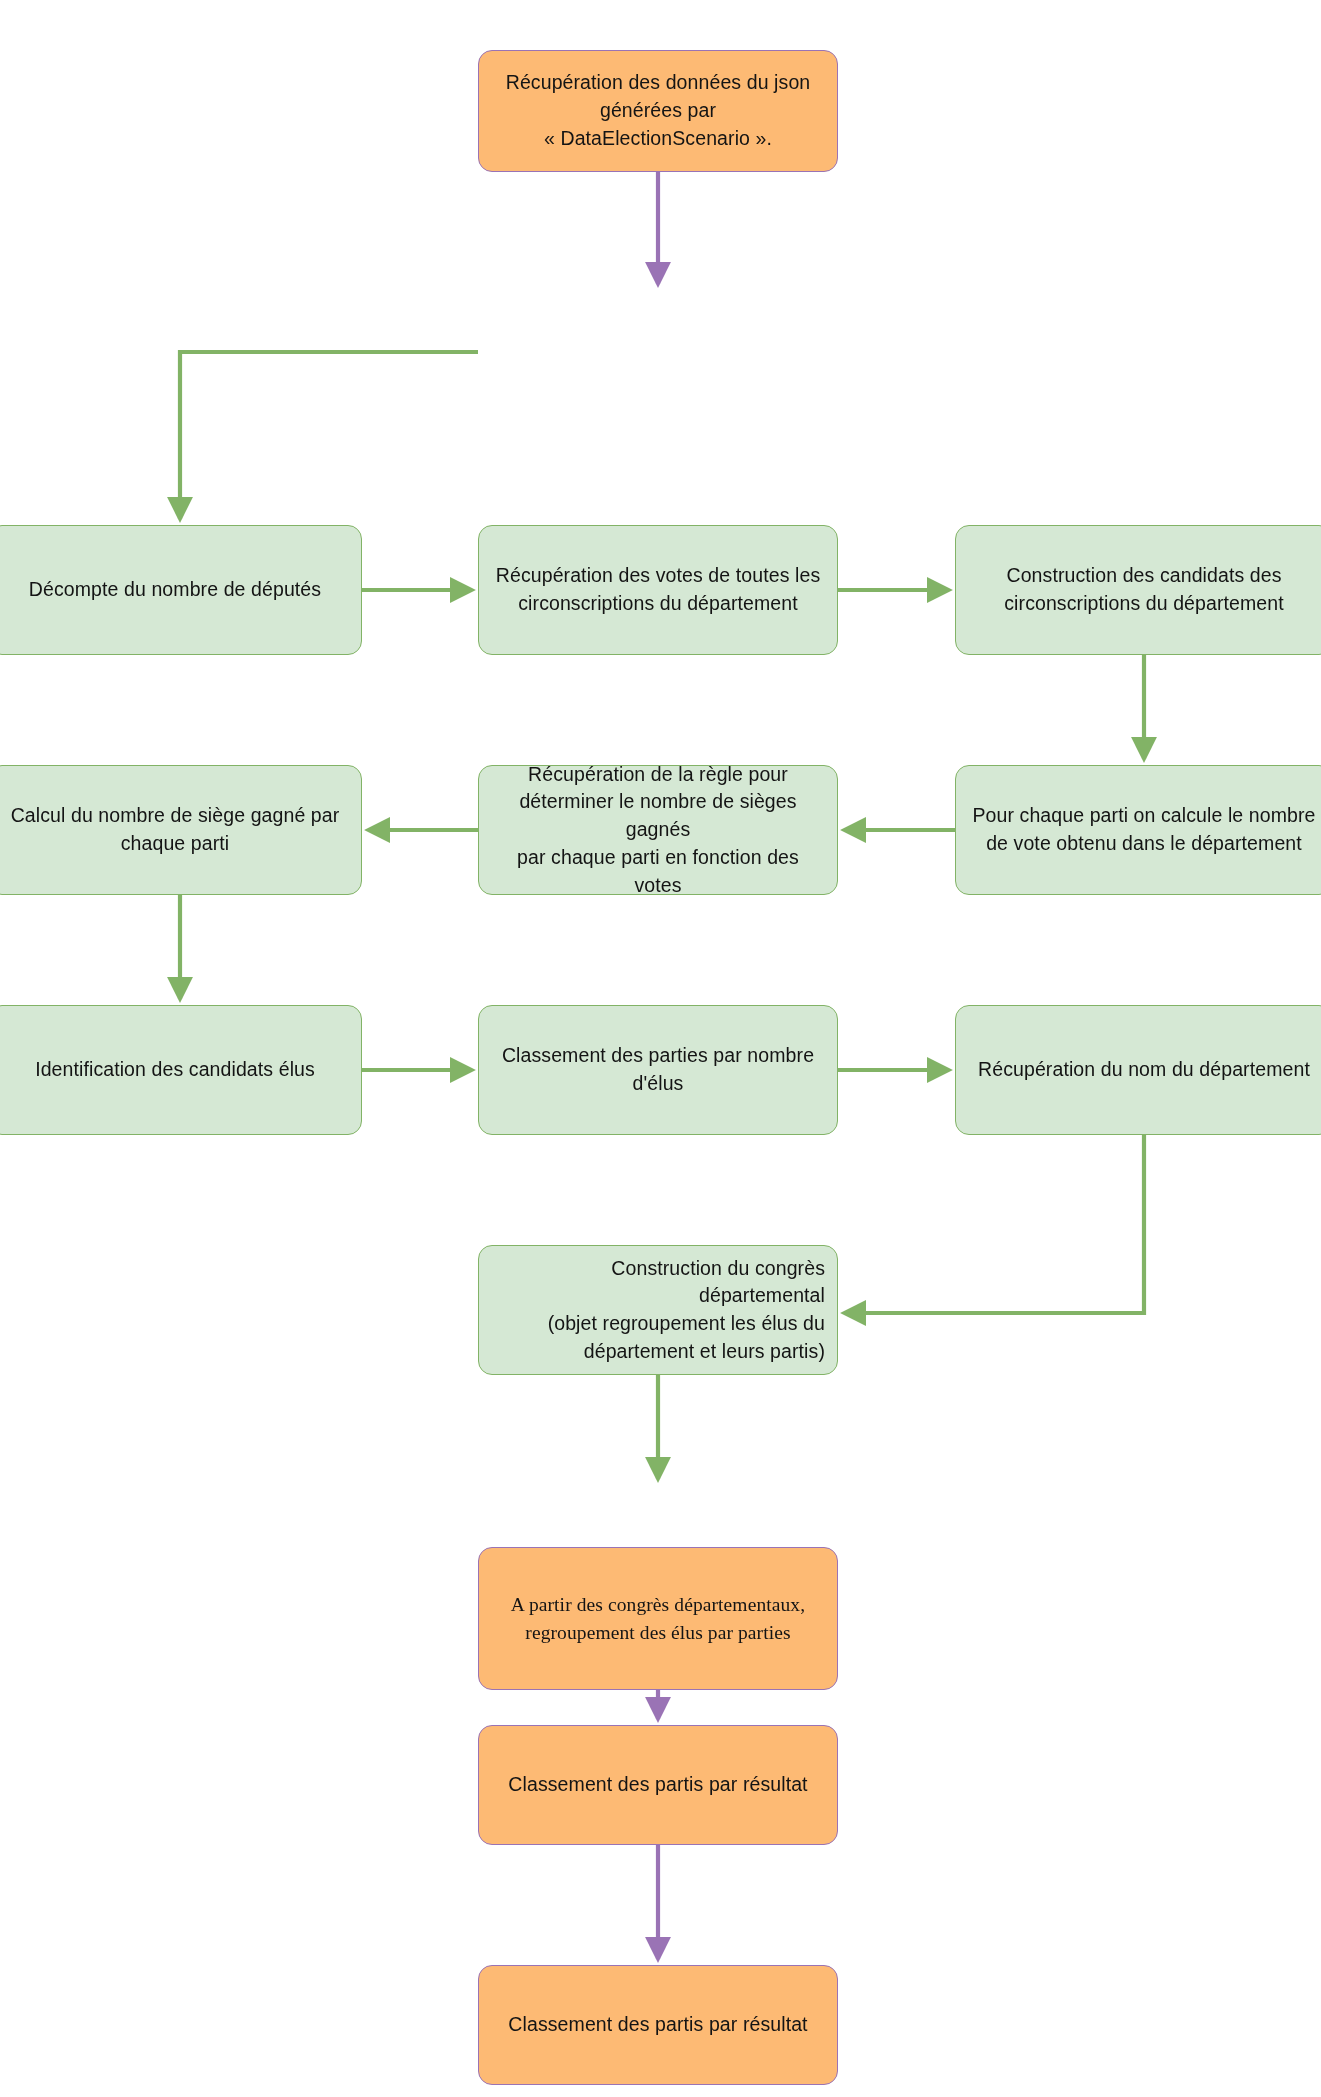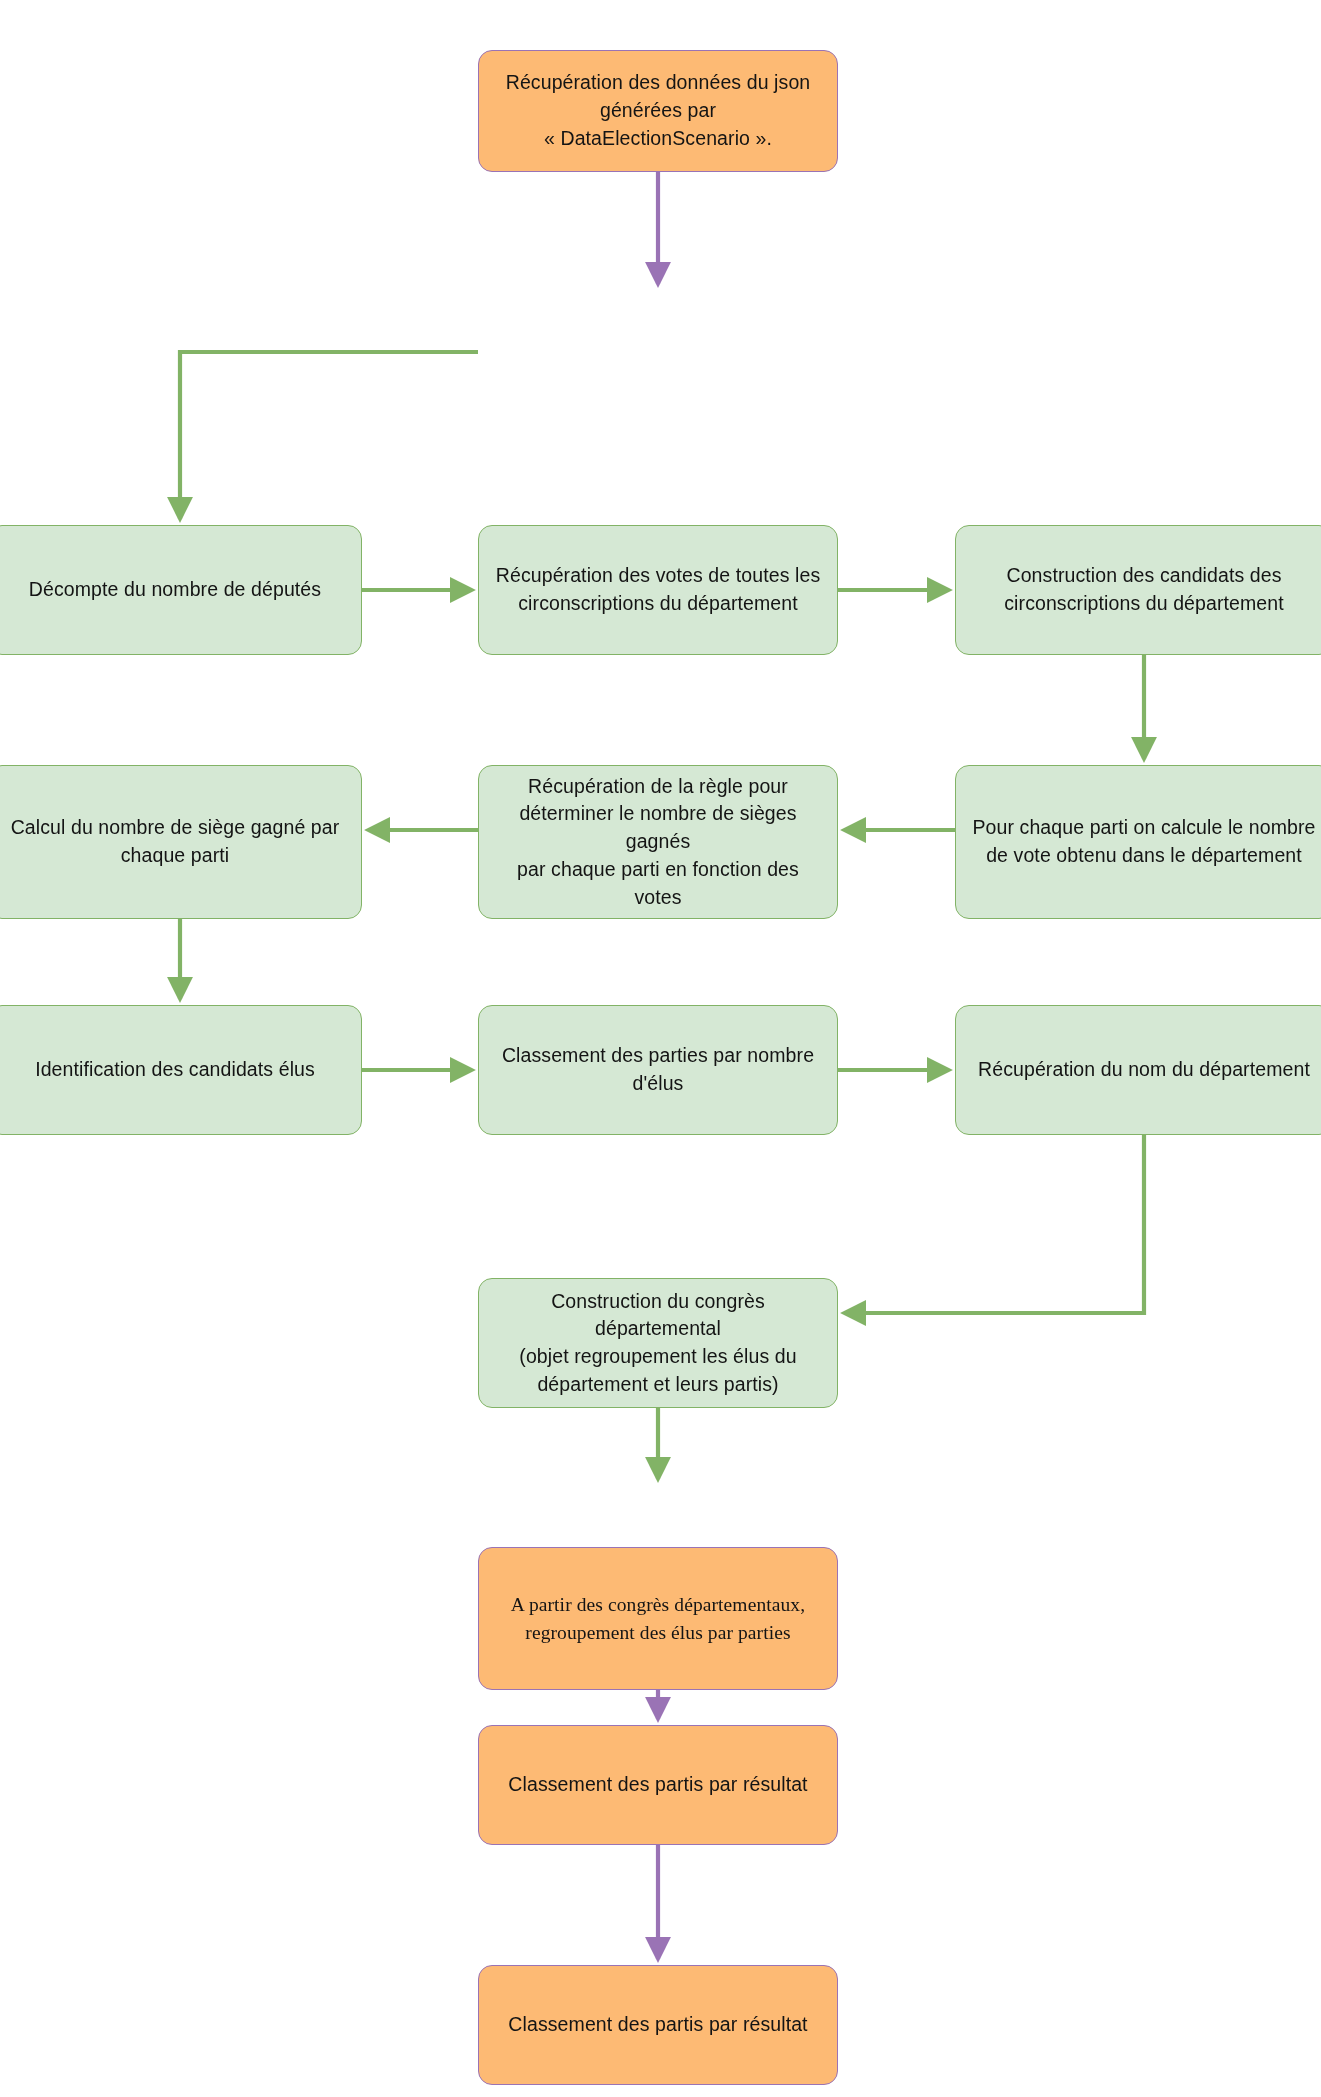--- a/index.html
+++ b/index.html
@@ -53,23 +53,23 @@
     border-color: #82b366;
   }
   
   .col1 { left: -12px;  width: 374px; }
   .col2 { left: 478px;  width: 360px; }
   .col3 { left: 955px;  width: 378px; }
 
   .r1 { top: 50px;   height: 122px; }
   .r2 { top: 290px;  height: 123px; }
   .r3 { top: 525px;  height: 130px; }
-  .r4 { top: 765px;  height: 154px; }
+  .r4 { top: 765px;  height: 130px; }
   .r5 { top: 1005px; height: 130px; }
-  .r6 { top: 1278px; height: 130px; }
+  .r6 { top: 1245px; height: 130px; text-align: right; }
   .r7 { top: 1547px; height: 143px; font-family: Liberation Serif, serif; }
   .r8 { top: 1725px; height: 120px; }
   .r9 { top: 1965px; height: 120px; }
 </style>
 </head>
 <body>
 
 <div id="canvas">
 
   <svg id="edges" viewBox="0 0 1321 2097" width="1321" height="2097" xmlns="http://www.w3.org/2000/svg">

